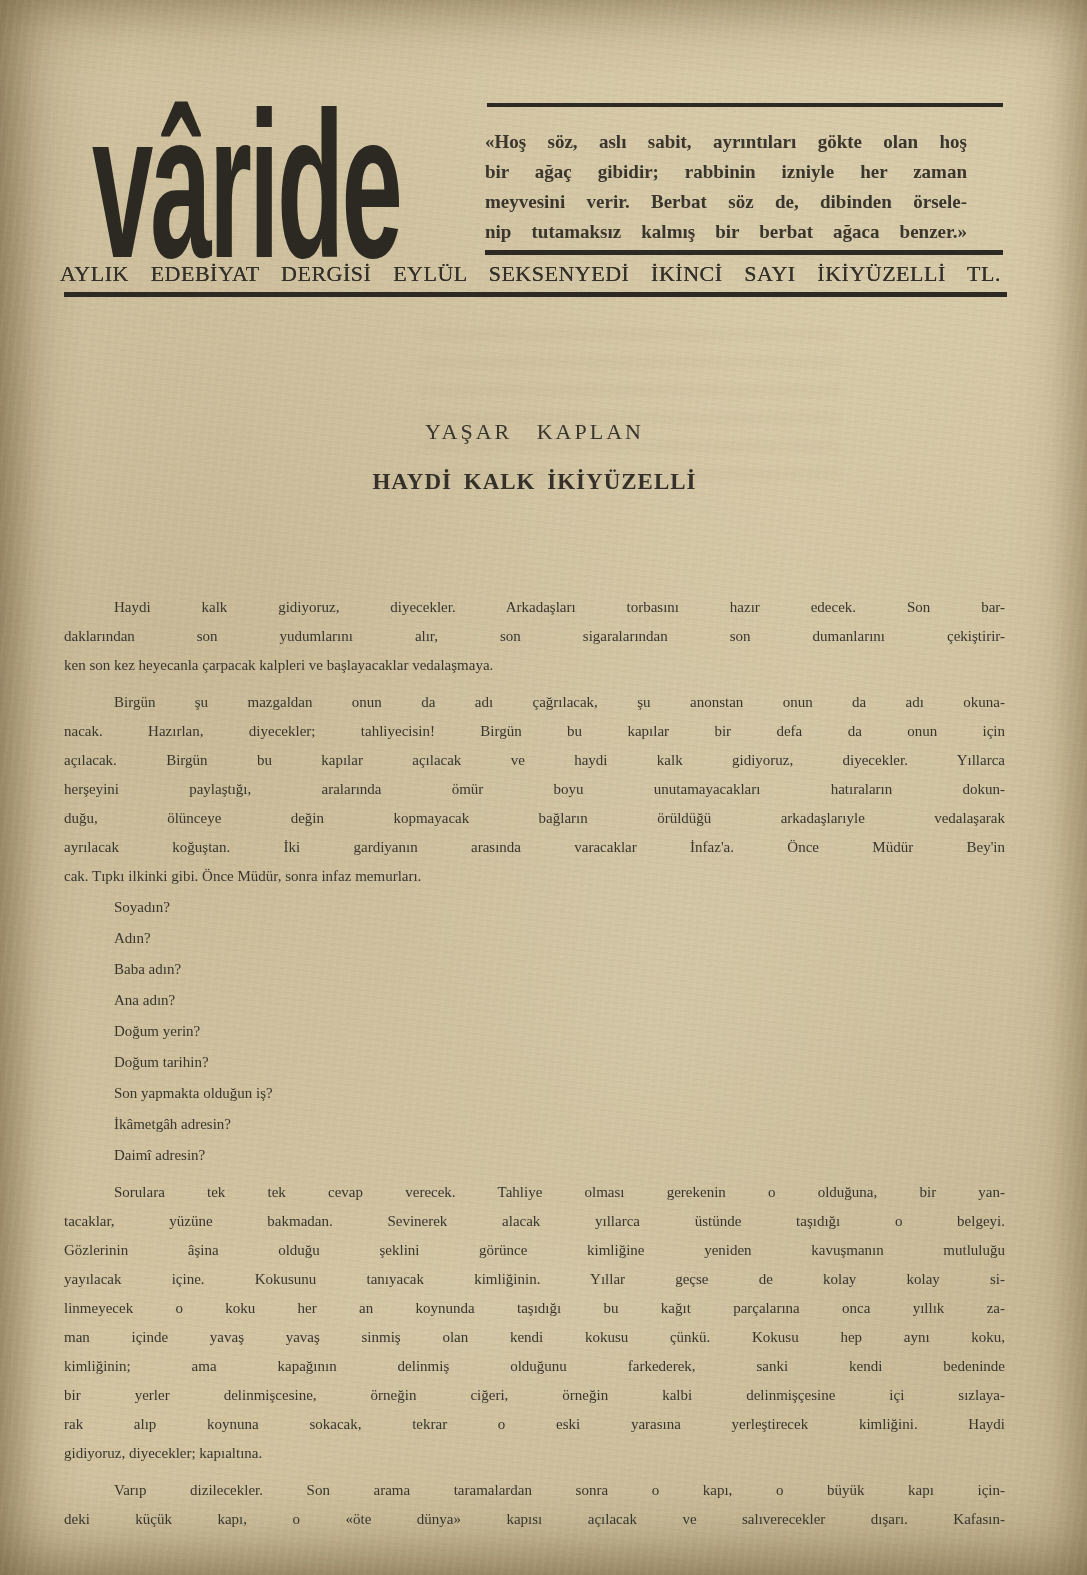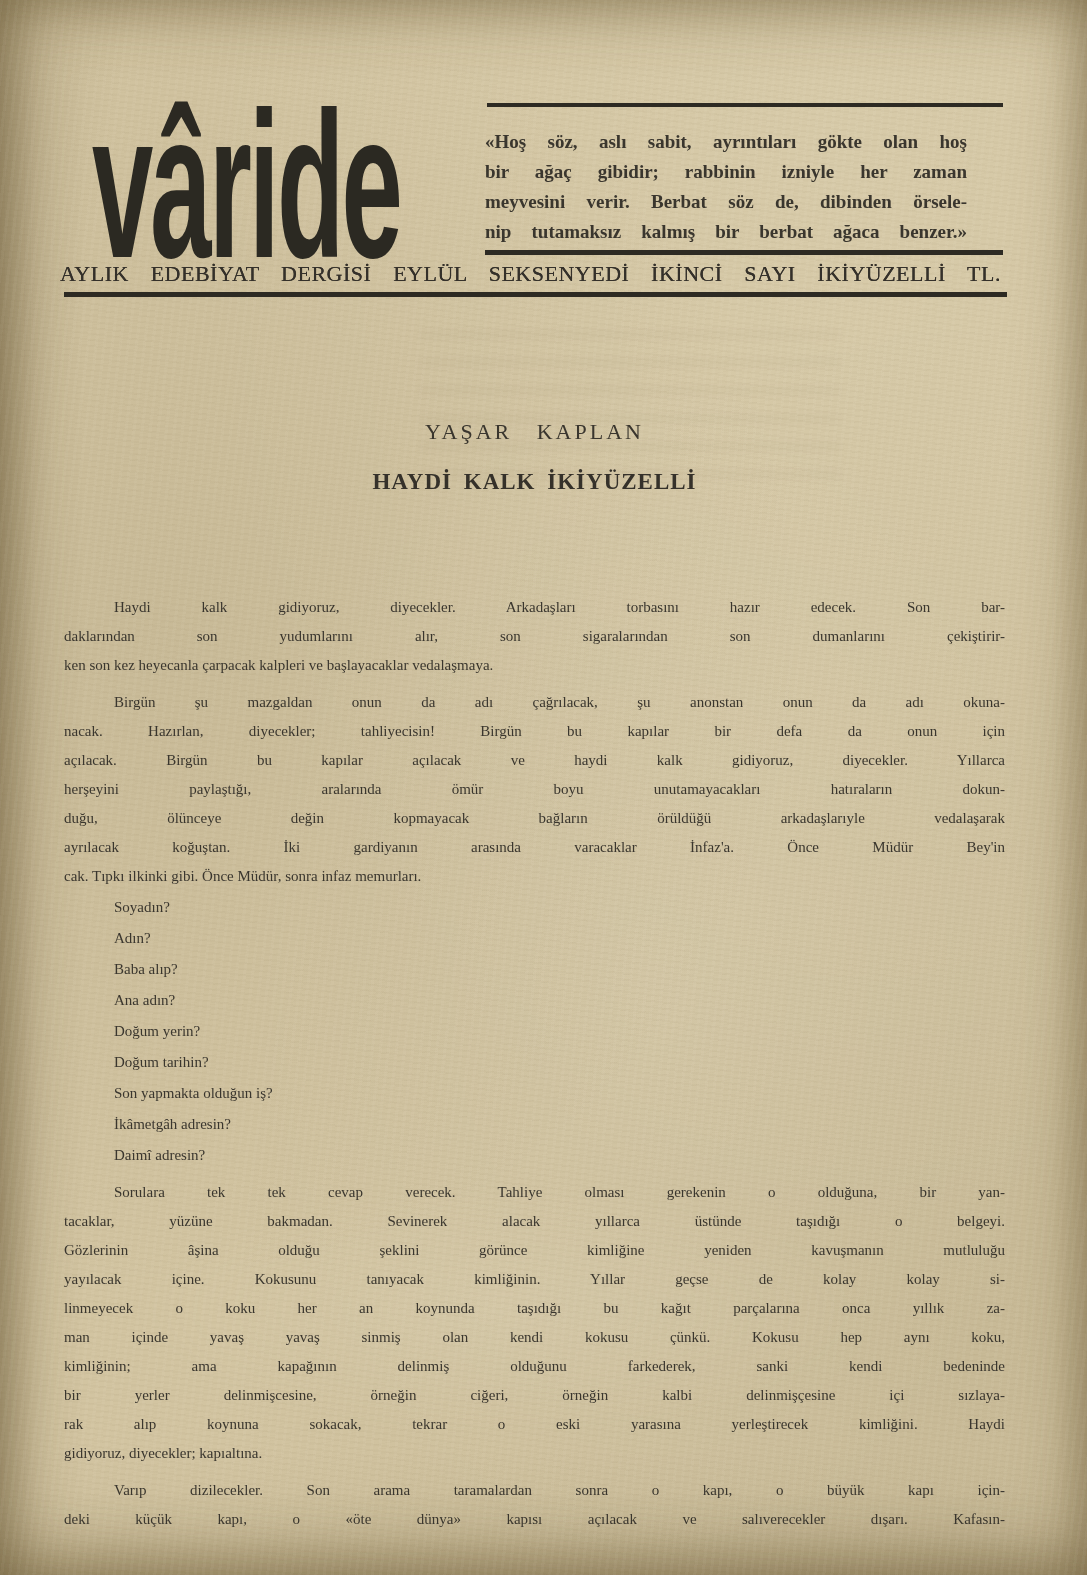--- a/index.html
+++ b/index.html
@@ -115,21 +115,21 @@
         <div class="line">ayrılacak koğuştan. İki gardiyanın arasında varacaklar İnfaz'a. Önce Müdür Bey'in</div>
         <div class="line end">cak. Tıpkı ilkinki gibi. Önce Müdür, sonra infaz memurları.</div>
       </div>
       <div class="para single">
         <div class="line end">Soyadın?</div>
       </div>
       <div class="para single">
         <div class="line end">Adın?</div>
       </div>
       <div class="para single">
-        <div class="line end">Baba alıp?</div>
+        <div class="line end">Baba adın?</div>
       </div>
       <div class="para single">
         <div class="line end">Ana adın?</div>
       </div>
       <div class="para single">
         <div class="line end">Doğum yerin?</div>
       </div>
       <div class="para single">
         <div class="line end">Doğum tarihin?</div>
       </div>

